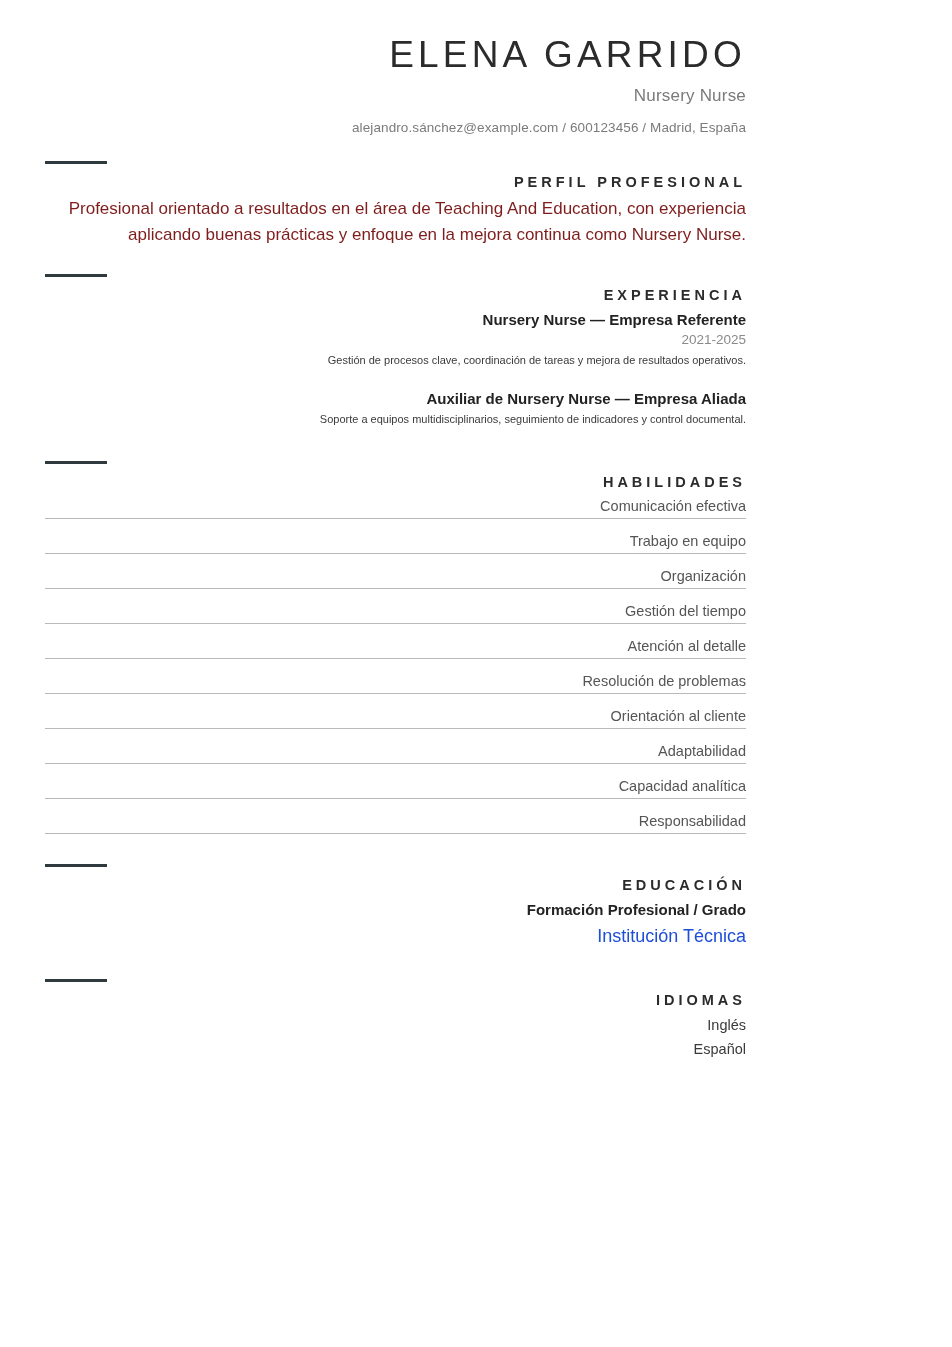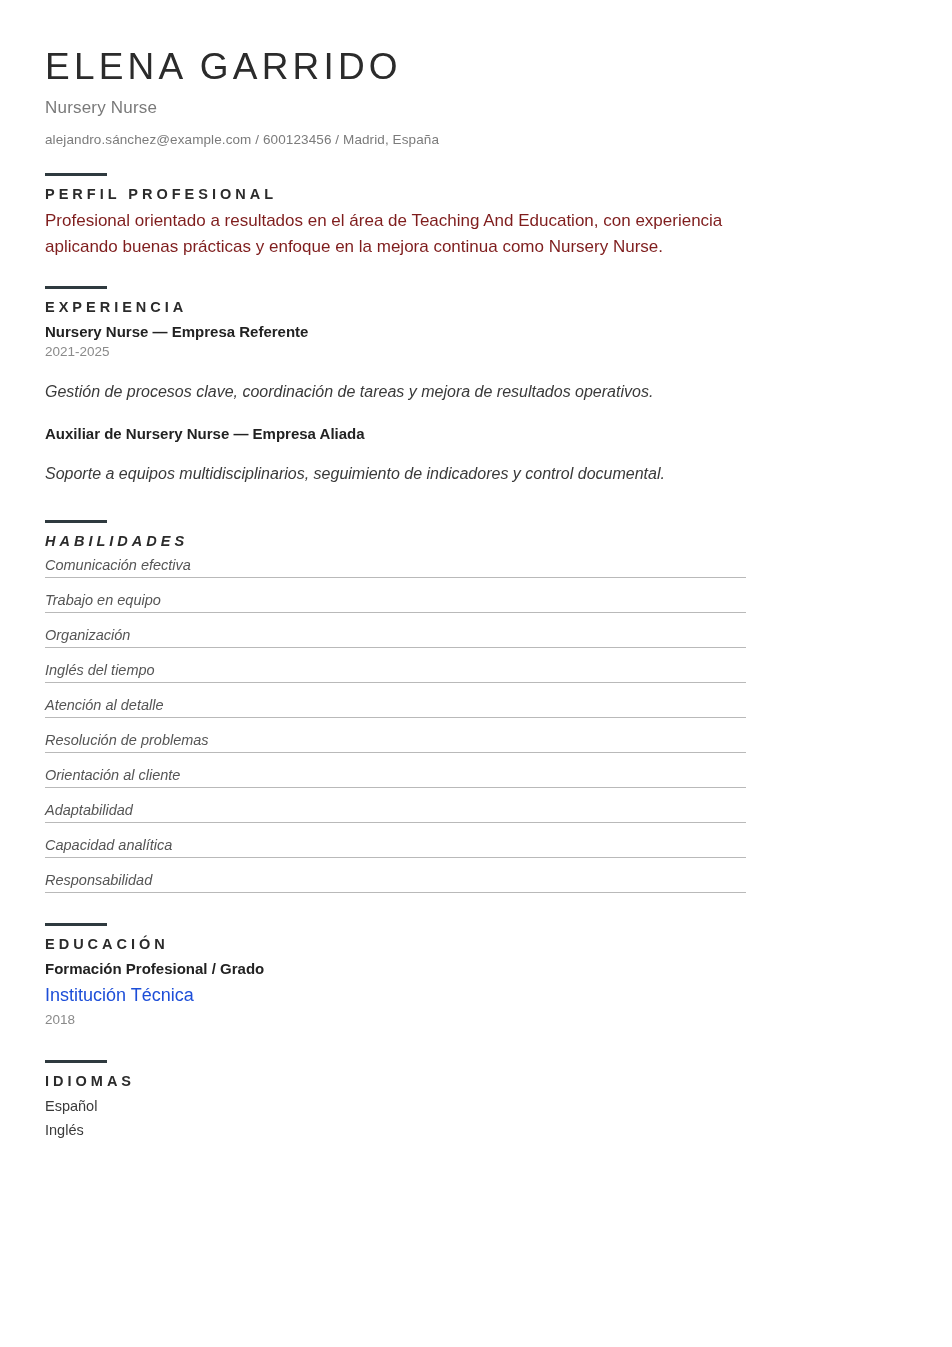--- a/index.html
+++ b/index.html
@@ -11,22 +11,23 @@
     min-height: 1347px;
     background: #ffffff;
     font-family: "Liberation Sans", sans-serif;
     color: #333333;
     -webkit-font-smoothing: antialiased;
   }
   .page {
     width: 804px;
     min-height: 1347px;
     box-sizing: border-box;
-    padding: 40px 58px 40px 45px;
+    padding: 28px 58px 40px 45px;
     background: #ffffff;
+    text-align: right;
   }
 
   
   .name {
     font-size: 37px;
     letter-spacing: 4.2px;
     font-weight: 400;
     color: #2b2b2b;
     margin: 6px 0 0 0;
     line-height: 1.15;
@@ -84,25 +85,24 @@
     margin: 0;
     line-height: 1.4;
   }
   .exp-dates {
     font-size: 13.5px;
     color: #8a8a8a;
     margin: 1px 0 0 0;
     line-height: 1.4;
   }
   .exp-desc {
-    font-size: 16px;
+    font-size: 11px;
     color: #3a3a3a;
-    margin: 18px 0 0 0;
+    margin: 2px 0 0 0;
     line-height: 1.5;
-    font-style: italic;
   }
 
   
   .skills {
     display: flex;
     flex-wrap: wrap;
     gap: 0px 24px;
     margin-top: 4px;
     max-width: 860px;
     flex-direction: column;
@@ -171,45 +171,44 @@
       <div class="exp-dates">2021-2025</div>
       <div class="exp-desc">Gestión de procesos clave, coordinación de tareas y mejora de resultados operativos.</div>
     </div>
 
     <div class="exp-item">
       <div class="exp-role">Auxiliar de Nursery Nurse — Empresa Aliada</div>
       <div class="exp-desc">Soporte a equipos multidisciplinarios, seguimiento de indicadores y control documental.</div>
     </div>
   </div>
 
-  <div class="section" style="margin-top:34px;font-style:italic;">
+  <div class="section" style="margin-top:34px;">
     <div class="rule"></div>
     <div class="section-title">HABILIDADES</div>
     <div class="skills">
       <span class="skill">Comunicación efectiva</span>
       <span class="skill">Trabajo en equipo</span>
       <span class="skill">Organización</span>
-      <span class="skill">Inglés del tiempo</span>
+      <span class="skill">Gestión del tiempo</span>
       <span class="skill">Atención al detalle</span>
       <span class="skill">Resolución de problemas</span>
       <span class="skill">Orientación al cliente</span>
       <span class="skill">Adaptabilidad</span>
       <span class="skill">Capacidad analítica</span>
       <span class="skill">Responsabilidad</span>
     </div>
   </div>
 
   <div class="section" style="margin-top:18px;">
     <div class="rule"></div>
     <div class="section-title">EDUCACIÓN</div>
     <div class="edu-degree">Formación Profesional / Grado</div>
     <div class="edu-school">Institución Técnica</div>
-    <div class="edu-year">2018</div>
   </div>
 
   <div class="section" style="margin-top:30px;">
     <div class="rule"></div>
     <div class="section-title">IDIOMAS</div>
+    <div class="lang">Inglés</div>
     <div class="lang">Español</div>
-    <div class="lang">Inglés</div>
   </div>
 
 </div>
 
 </body></html>

